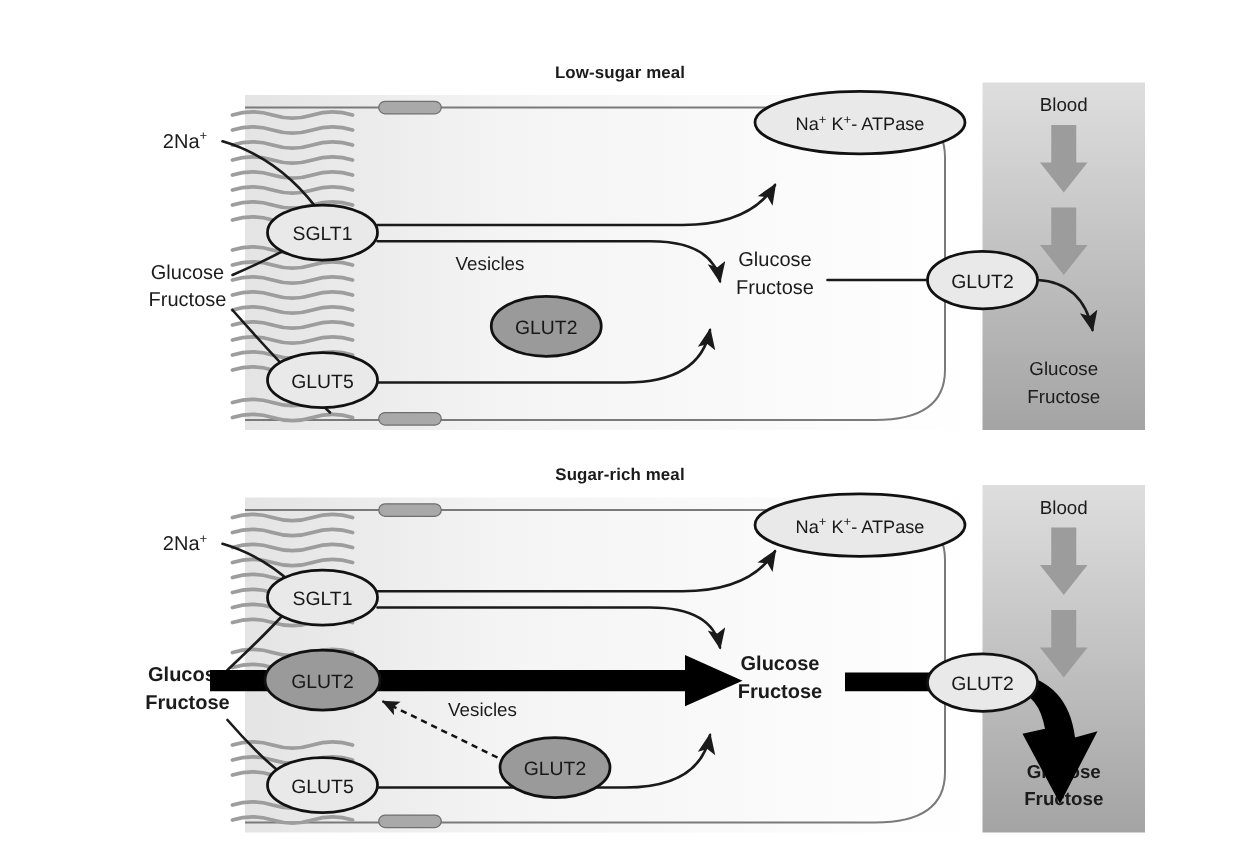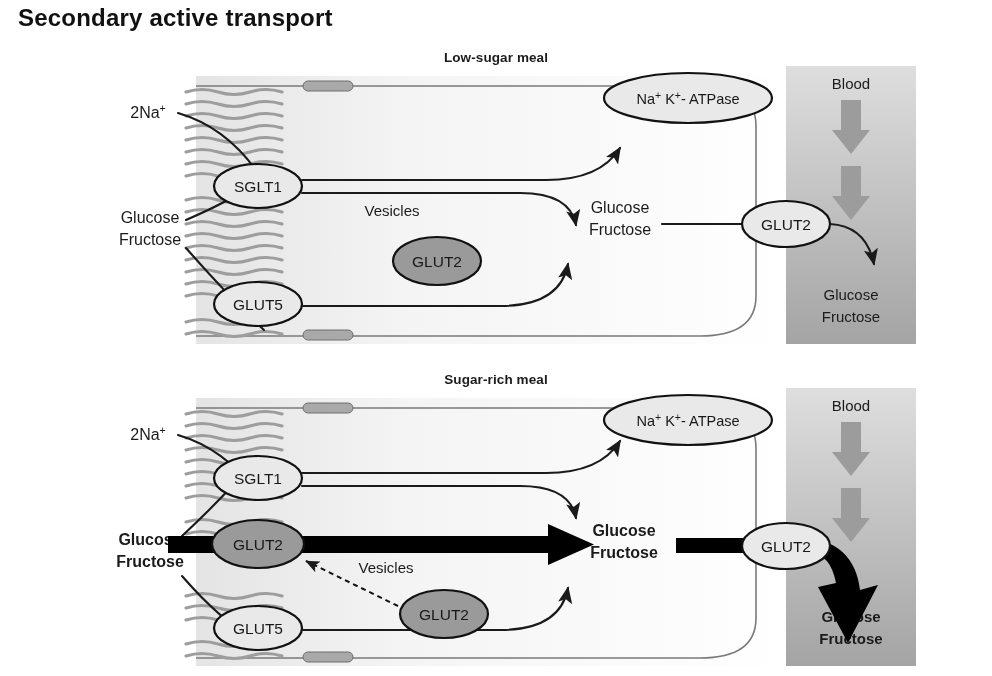--- a/index.html
+++ b/index.html
@@ -28,21 +28,20 @@
   .thickbar{fill:#000;}
   .dashed{fill:none;stroke:#111;stroke-width:2;stroke-dasharray:5 4;}
   .villi{fill:none;stroke:#9d9d9d;stroke-width:3.1;stroke-linecap:round;}
   .tj{fill:#a9a9a9;stroke:#6f6f6f;stroke-width:1;}
 </style>
 </head>
 <body>
 
 <div id="root">
 
-  <div id="page-title">Secondary active transport</div>
 
   <div id="figure">
   <svg width="992" height="642" viewBox="0 0 992 642" xmlns="http://www.w3.org/2000/svg">
     <defs>
       <linearGradient id="bloodgrad" x1="0" y1="0" x2="0" y2="1">
         <stop offset="0" stop-color="#dedede"></stop>
         <stop offset="1" stop-color="#a4a4a4"></stop>
       </linearGradient>
       <linearGradient id="cytograd" x1="0" y1="0" x2="1" y2="0">
         <stop offset="0" stop-color="#e4e4e4"></stop>

